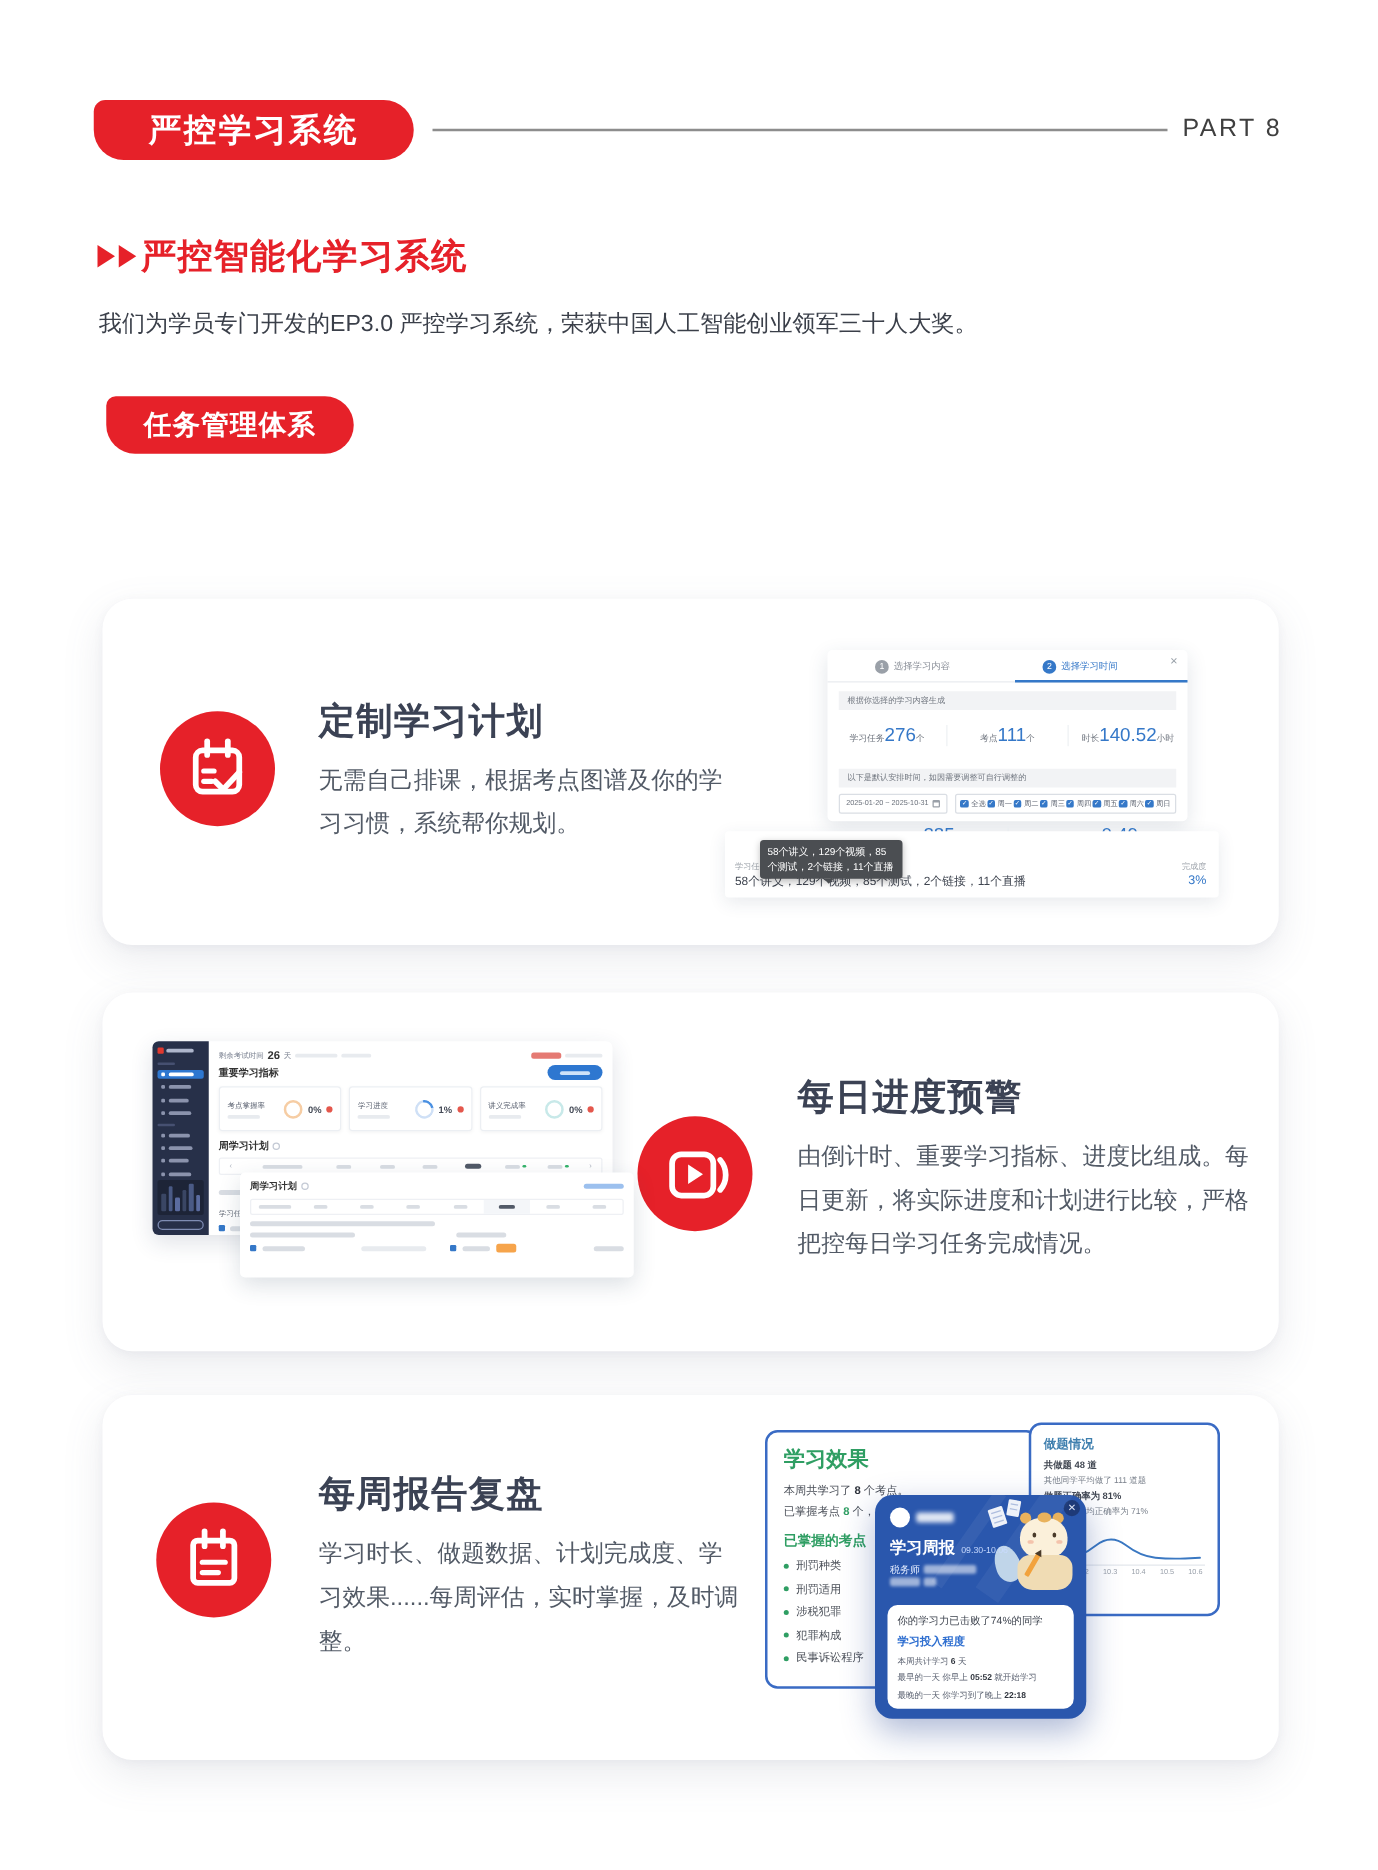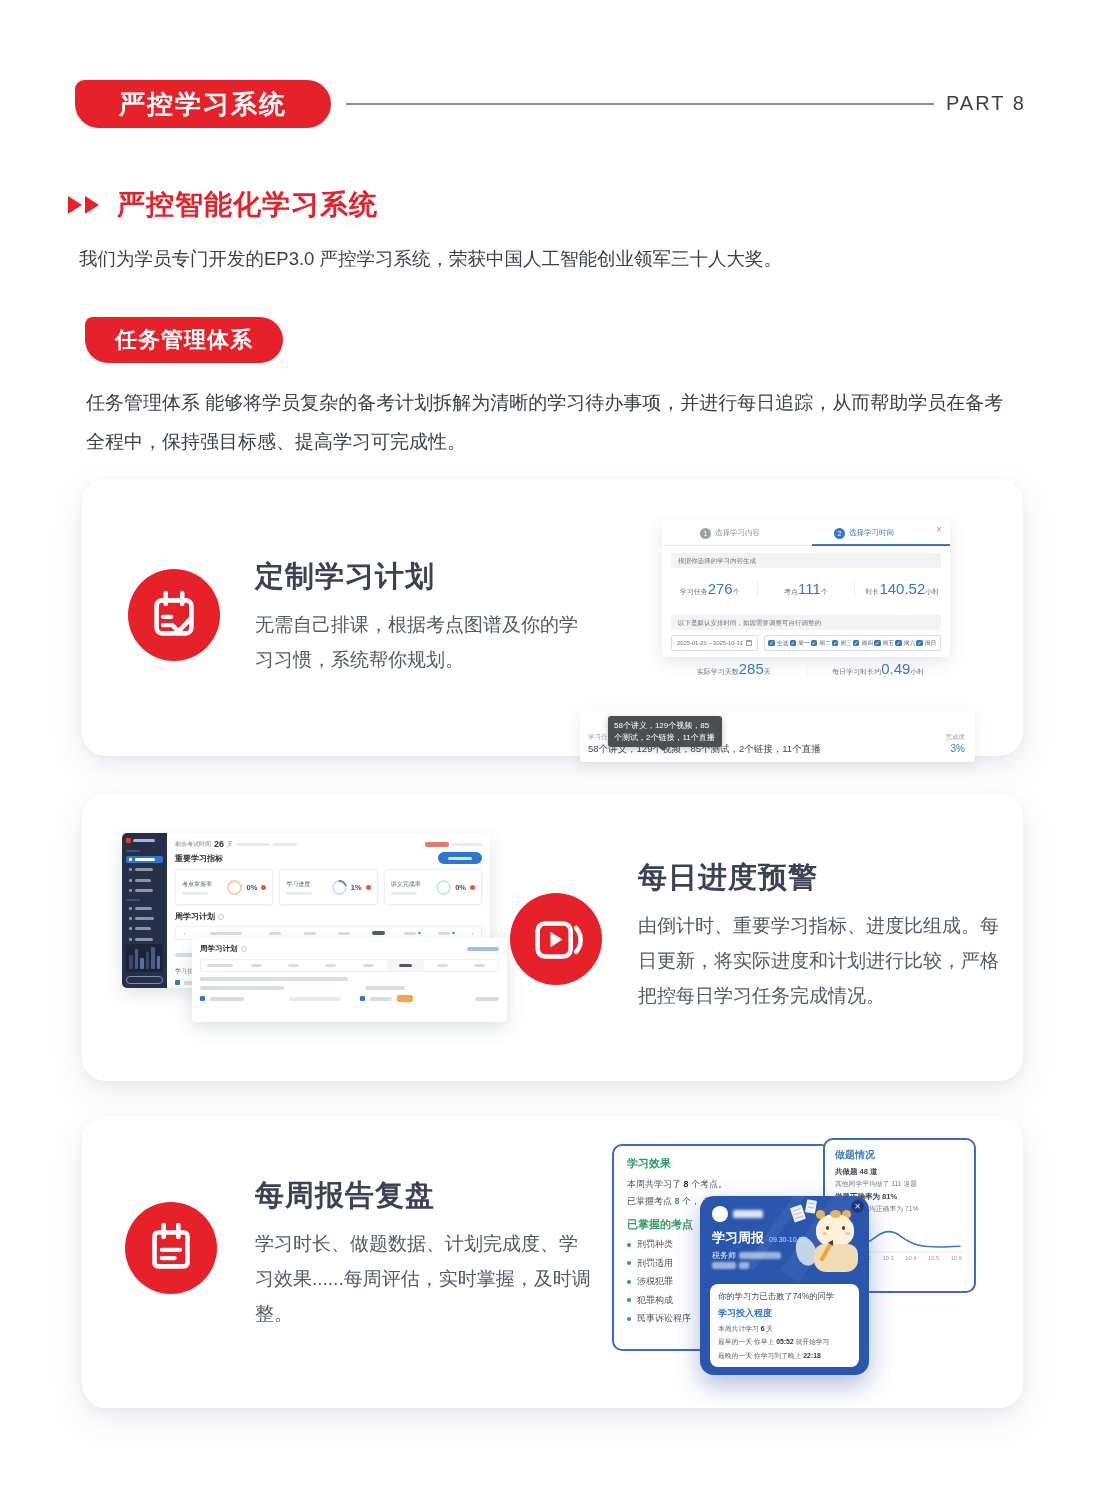--- a/index.html
+++ b/index.html
@@ -16,21 +16,21 @@
   .page{position:relative;width:1102px;height:1496px;background:#fff;overflow:hidden;}
 
   
   .badge1{position:absolute;left:75px;top:80px;width:256px;height:48px;background:var(--red);
     border-radius:10px 26px 26px 26px;display:flex;align-items:center;justify-content:center;
     color:#fff;font-size:26px;font-weight:700;letter-spacing:2px;}
   .hrule{position:absolute;left:346px;top:103px;width:588px;border-top:2px solid #8d8d8d;}
   .part-label{position:absolute;left:946px;top:92px;font-size:20px;color:#3f3f3f;letter-spacing:2px;}
 
   
-  .sec-head{position:absolute;left:68px;top:186px;display:flex;align-items:center;gap:18px;}
+  .sec-head{position:absolute;left:78px;top:186px;display:flex;align-items:center;gap:4px;}
   .tri-wrap{display:flex;gap:3px;}
   .tri{width:0;height:0;border-top:9px solid transparent;border-bottom:9px solid transparent;border-left:14px solid var(--red);}
   .sec-title{font-size:28px;font-weight:700;color:var(--red);letter-spacing:1px;}
   .intro{position:absolute;left:79px;top:246px;font-size:18.5px;color:var(--body);}
   .badge2{position:absolute;left:85px;top:317px;height:46px;padding:0 30px;background:var(--red);
     border-radius:8px 24px 24px 24px;display:inline-flex;align-items:center;color:#fff;font-size:22px;font-weight:700;letter-spacing:1px;}
   .task-desc{position:absolute;left:86px;top:384px;width:932px;font-size:19px;line-height:2.05;color:var(--body);}
 
   
   .card{position:absolute;left:82px;width:941px;background:#fff;border-radius:24px;
@@ -72,21 +72,21 @@
   .m-controls{margin:5px 9px 0;display:flex;gap:6px;height:16px;}
   .m-date{border:1px solid #dadee4;border-radius:2px;display:flex;align-items:center;gap:3px;padding:0 5px;font-size:5.8px;color:#6d737d;white-space:nowrap;}
   .m-cal{width:6px;height:6px;border:1px solid #9aa0a8;border-top-width:2px;border-radius:1px;}
   .m-week{flex:1;border:1px solid #dadee4;border-radius:2px;display:flex;align-items:center;justify-content:space-around;padding:0 3px;}
   .m-wk{display:flex;align-items:center;gap:2px;font-size:5.8px;color:#5c6370;white-space:nowrap;}
   .m-cb{width:6.5px;height:6.5px;background:var(--blue);border-radius:1.5px;color:#fff;font-size:5px;line-height:6.5px;text-align:center;}
   .m-stats2{display:flex;height:34px;align-items:center;text-align:center;}
 
   
   .strip-panel{position:absolute;left:498px;top:186px;width:395px;height:53px;background:#fff;border-radius:3px;
-    box-shadow:0 4px 14px rgba(40,60,90,.10);margin-top:44px;}
+    box-shadow:0 4px 14px rgba(40,60,90,.10);}
   .sp-task-label{position:absolute;left:8px;top:24px;font-size:6.5px;color:#9aa0a8;}
   .sp-task-text{position:absolute;left:8px;top:34px;font-size:9.5px;color:#3f4550;}
   .sp-done-label{position:absolute;right:10px;top:24px;font-size:6.5px;color:#9aa0a8;}
   .sp-done-val{position:absolute;right:10px;top:34px;font-size:10px;color:var(--blue);}
   .sp-tooltip{position:absolute;left:28px;top:7px;width:114px;background:#4b4e52;color:#fff;font-size:8px;line-height:1.45;
     padding:4px 6px;border-radius:3px;z-index:3;box-shadow:0 2px 6px rgba(0,0,0,.25);}
   .sp-tooltip:after{content:"";position:absolute;top:100%;left:45%;border:4px solid transparent;border-top-color:#4b4e52;}
 
   
   .dash{position:absolute;left:40px;top:39px;width:368px;height:155px;background:#fff;border-radius:5px;
@@ -139,21 +139,21 @@
   .o-title{font-size:7.5px;font-weight:700;color:#333;}
   .o-tabs{margin-top:5px;height:13px;border:1px solid #eef0f4;border-radius:2px;display:flex;align-items:center;}
   .o-tab{flex:1;display:flex;align-items:center;justify-content:center;height:100%;}
   .o-tab.active{background:#f4f6f9;}
   .o-row{margin-top:5px;display:flex;align-items:center;gap:5px;}
   .o-badge{width:16px;height:7px;background:#f6a44b;border-radius:2px;flex:none;}
 
   
   .panelA{position:absolute;left:530px;top:28px;width:219px;height:207px;background:#fff;border:2px solid #3a6bc4;
     border-radius:10px;padding:10px 13px;z-index:1;}
-  .pa-h{font-size:11px;font-weight:700;color:var(--green);}
+  .pa-h{font-size:17px;font-weight:700;color:var(--green);}
   .pa-l1{font-size:9px;color:#4a4f58;margin-top:7px;}
   .pa-l1 b{color:#2e333c;}
   .pa-l2{font-size:9px;color:#4a4f58;margin-top:4px;}
   .num-g{color:var(--green);font-weight:700;}
   .num-o{color:#f09a3e;font-weight:700;}
   .pa-sub{font-size:11px;font-weight:700;color:var(--green);margin-top:9px;}
   .pa-ul{list-style:none;margin-top:6px;}
   .pa-ul li{font-size:9px;color:#4a4f58;margin:5.5px 0;display:flex;align-items:center;gap:6px;}
   .pa-dot{width:4px;height:4px;background:var(--green);border-radius:50%;flex:none;}
 
@@ -216,21 +216,20 @@
 
   <div class="sec-head">
     <span class="tri-wrap">
         <i class="tri"></i>
         <i class="tri"></i>
       </span>
     <span class="sec-title">严控智能化学习系统</span>
   </div>
   <div class="intro">我们为学员专门开发的EP3.0 严控学习系统，荣获中国人工智能创业领军三十人大奖。</div>
   <div class="badge2">任务管理体系</div>
-  <div class="task-desc">任务管理体系 能够将学员复杂的备考计划拆解为清晰的学习待办事项，并进行每日追踪，从而帮助学员在备考全程中，保持强目标感、提高学习可完成性。</div>
 
   <div class="card" id="card1">
     <div class="icon-circle" style="left:46px;top:90px;">
       <svg width="66" height="66" viewBox="0 0 72 72">
         <rect x="17" y="20" width="38" height="36" rx="6" fill="none" stroke="#fff" stroke-width="5"></rect>
         <line x1="27" y1="12" x2="27" y2="24" stroke="#fff" stroke-width="5" stroke-linecap="round"></line>
         <line x1="45" y1="12" x2="45" y2="24" stroke="#fff" stroke-width="5" stroke-linecap="round"></line>
         <line x1="24" y1="38" x2="33" y2="38" stroke="#fff" stroke-width="4.5" stroke-linecap="round"></line>
         <line x1="24" y1="47" x2="31" y2="47" stroke="#fff" stroke-width="4.5" stroke-linecap="round"></line>
         <path d="M34 47 l7 7 l14 -15" fill="none" stroke="#fff" stroke-width="5" stroke-linecap="round" stroke-linejoin="round"></path>

